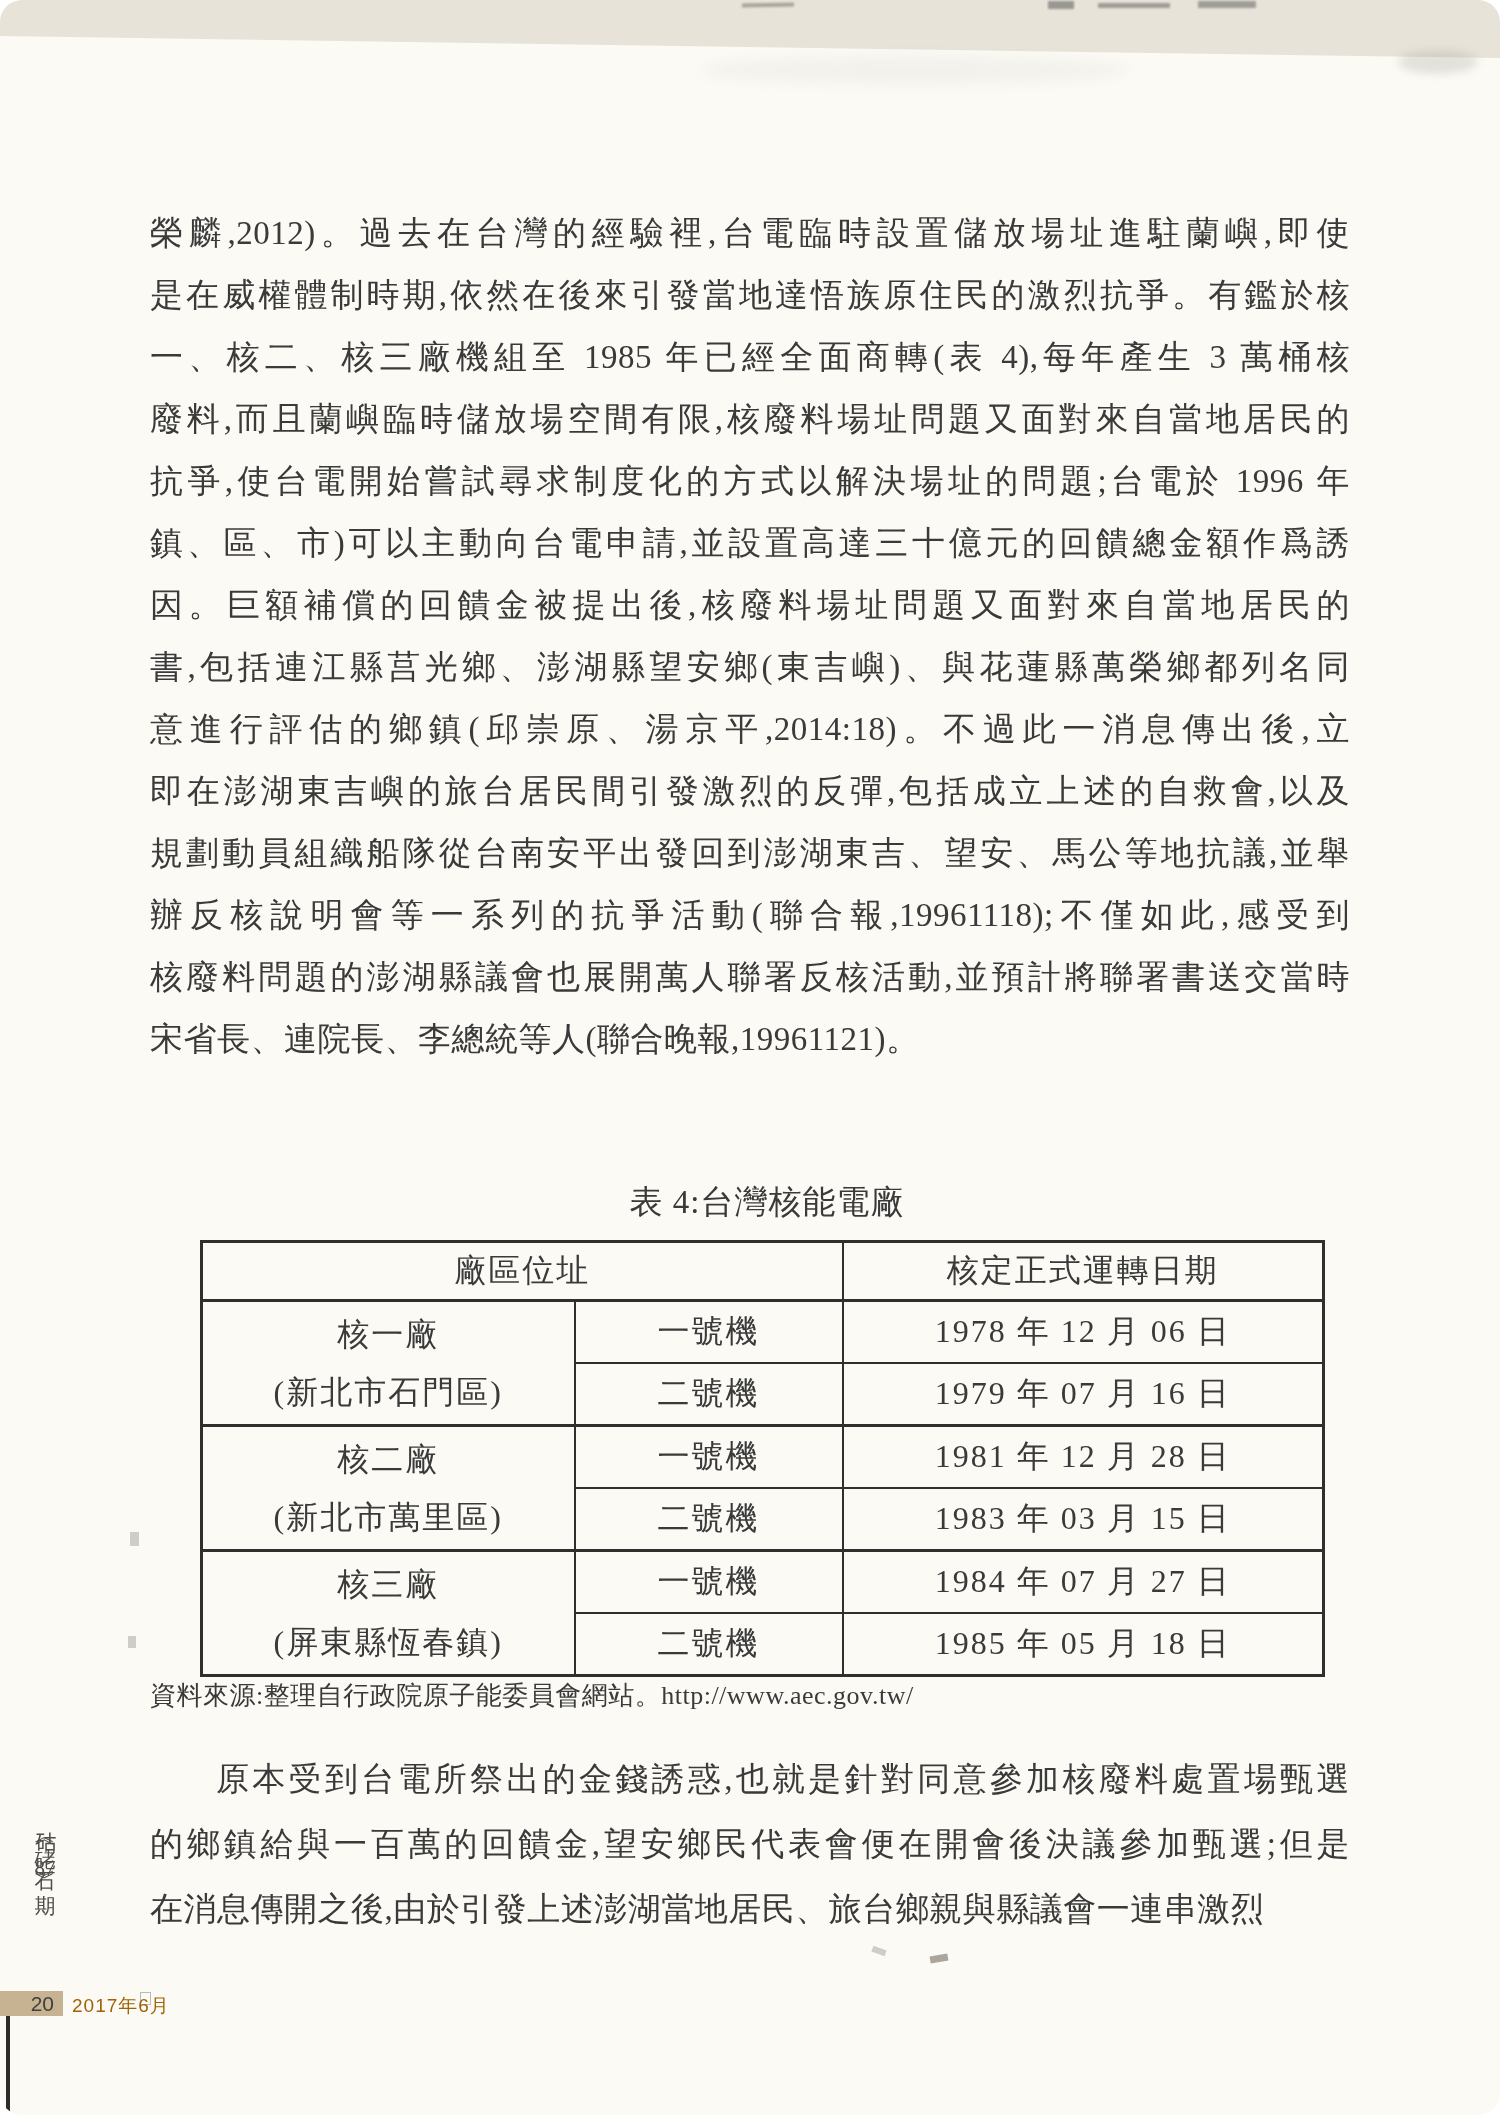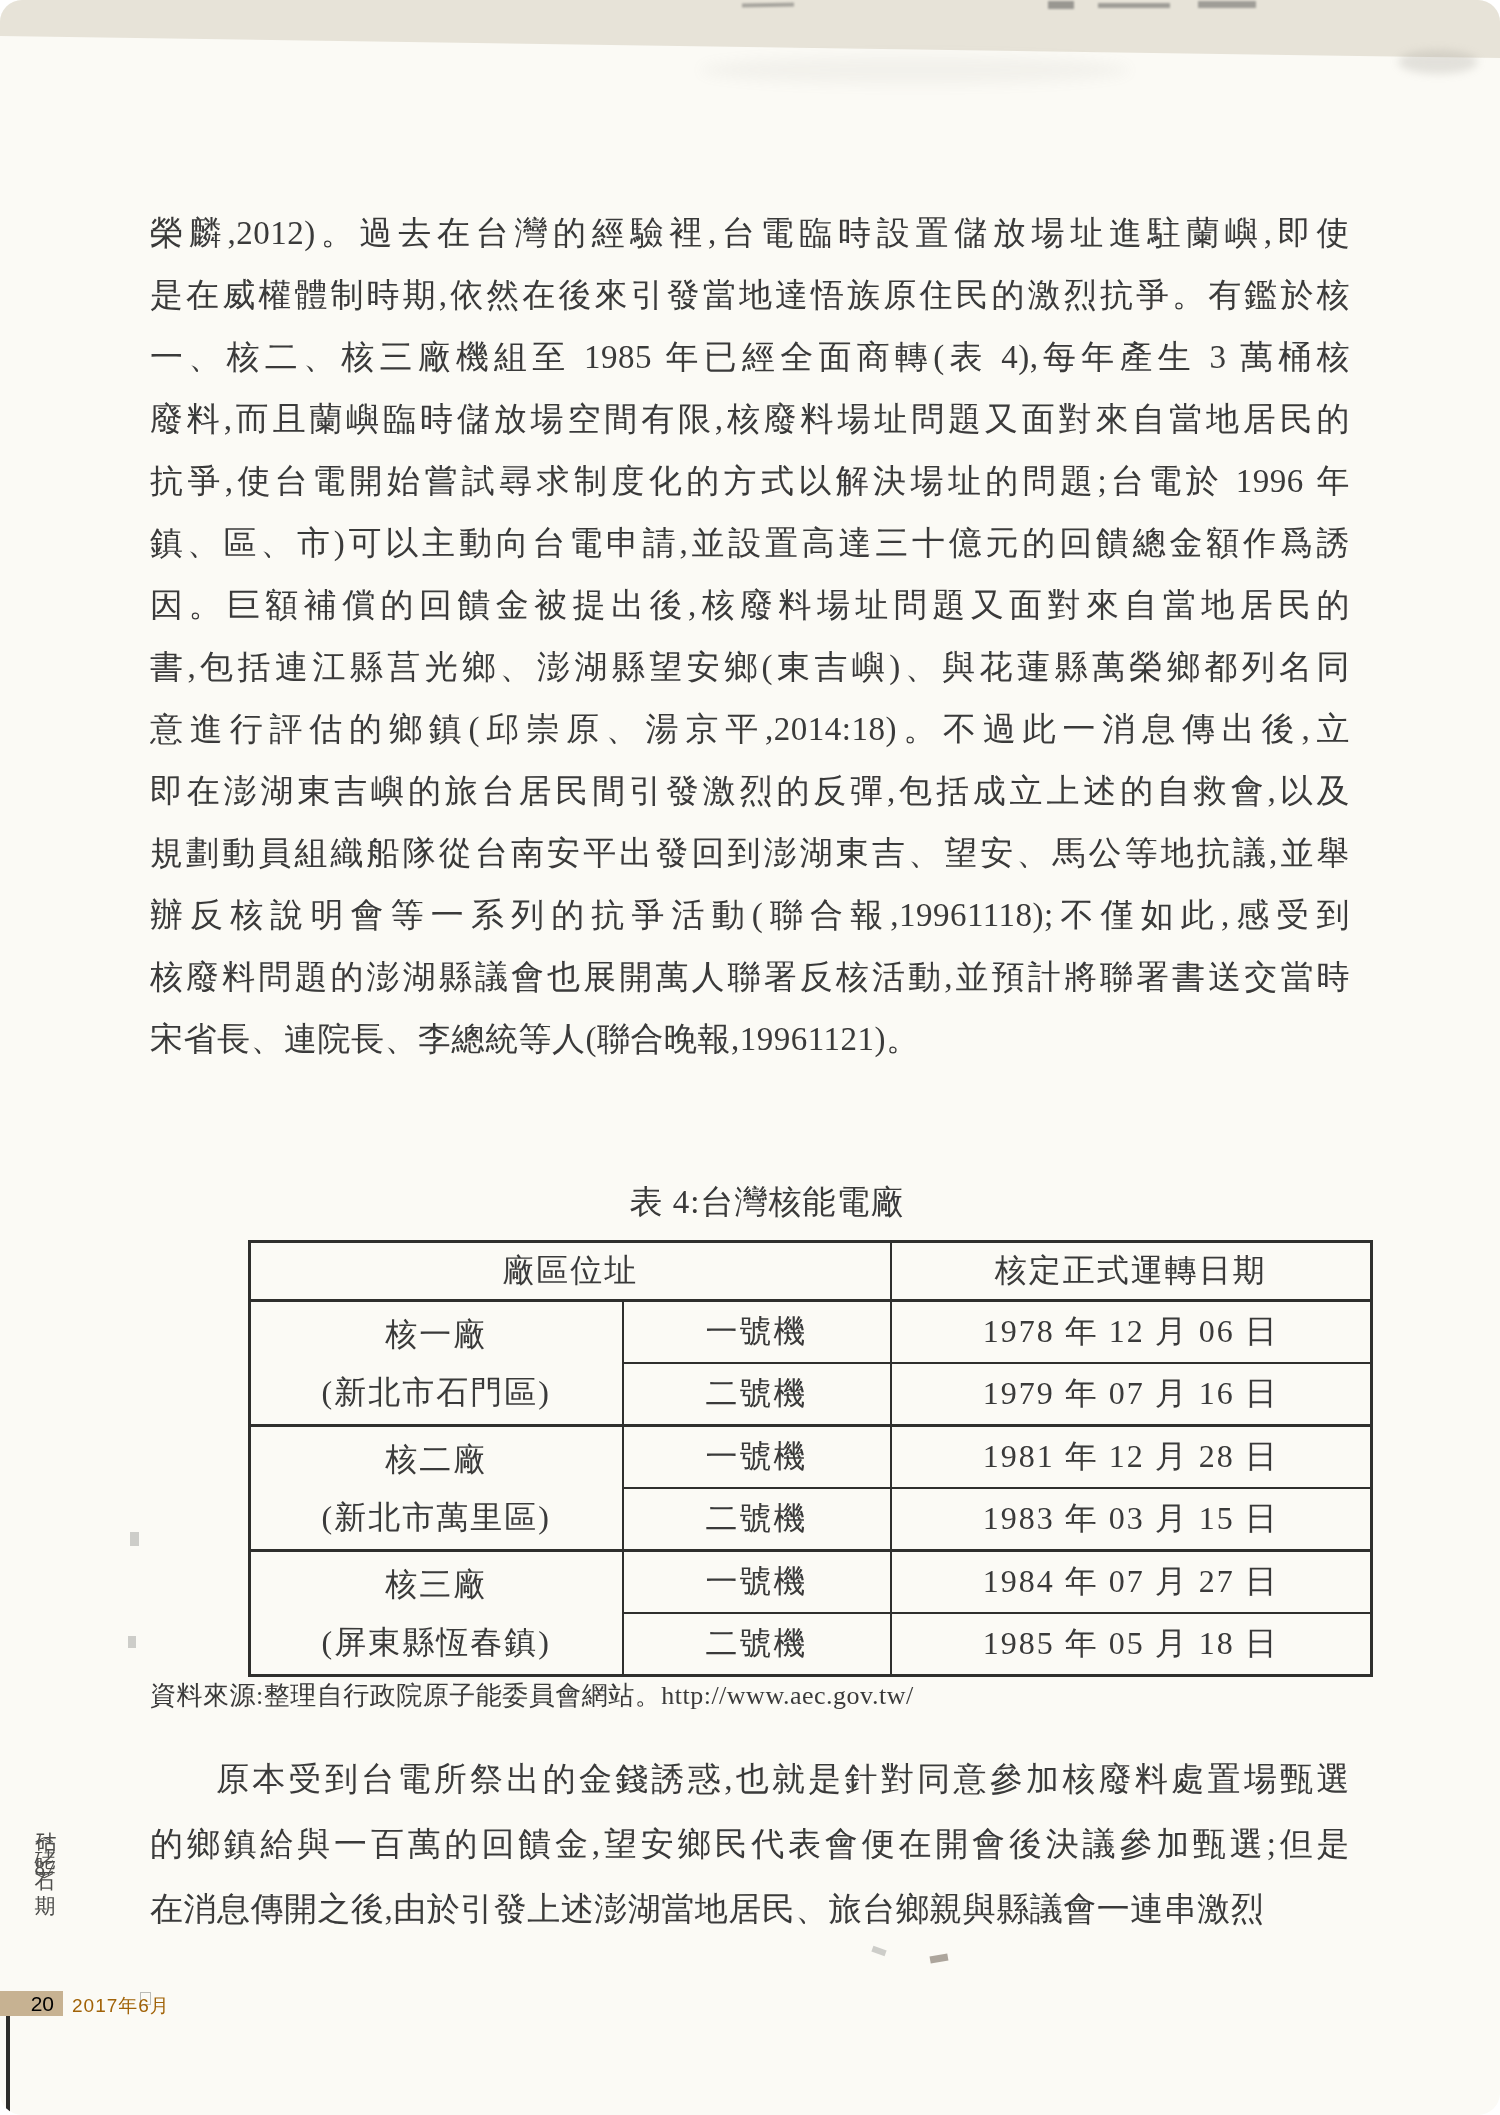--- a/index.html
+++ b/index.html
@@ -43,21 +43,21 @@
   
   .tbl-caption{
     position:absolute;left:167px;width:1200px;top:1180px;
     text-align:center;font-size:33px;letter-spacing:1px;
   }
 
   
   .nuke-table{
     position:absolute;left:200px;top:1240px;width:1122px;
     border-collapse:collapse;table-layout:fixed;
-    font-size:32px;color:#3a3a3a;margin-left:48px;
+    font-size:32px;color:#3a3a3a;
   }
   .nuke-table th,.nuke-table td{
     border:2px solid #2f2f2d;
     text-align:center;vertical-align:middle;
     padding:0;font-weight:normal;
     letter-spacing:2px;
   }
   .nuke-table{border:3px solid #2f2f2d;}
   .nuke-table thead th{height:56px;border-bottom:3px solid #2f2f2d;}
   .nuke-table td{height:60px;}
@@ -78,21 +78,21 @@
     font-size:21px;color:#4d4d4b;letter-spacing:1px;
   }
   .journal-vert .num{text-combine-upright:all;}
   .page-badge{
     position:absolute;left:0;top:1991px;width:63px;height:25px;
     background:#c7b292;
   }
   .page-badge span{
     display:block;text-align:right;padding-right:9px;
     font-family:"Liberation Sans","DejaVu Sans",sans-serif;
-    font-size:21px;line-height:25px;color:#000000;
+    font-size:21px;line-height:25px;color:#404040;
   }
   .issue-date{
     position:absolute;left:72px;top:1993px;
     font-family:"Liberation Sans","DejaVu Sans",sans-serif;
     font-size:19px;color:#a16207;letter-spacing:1px;
   }
 </style>
 </head>
 <body>
 

